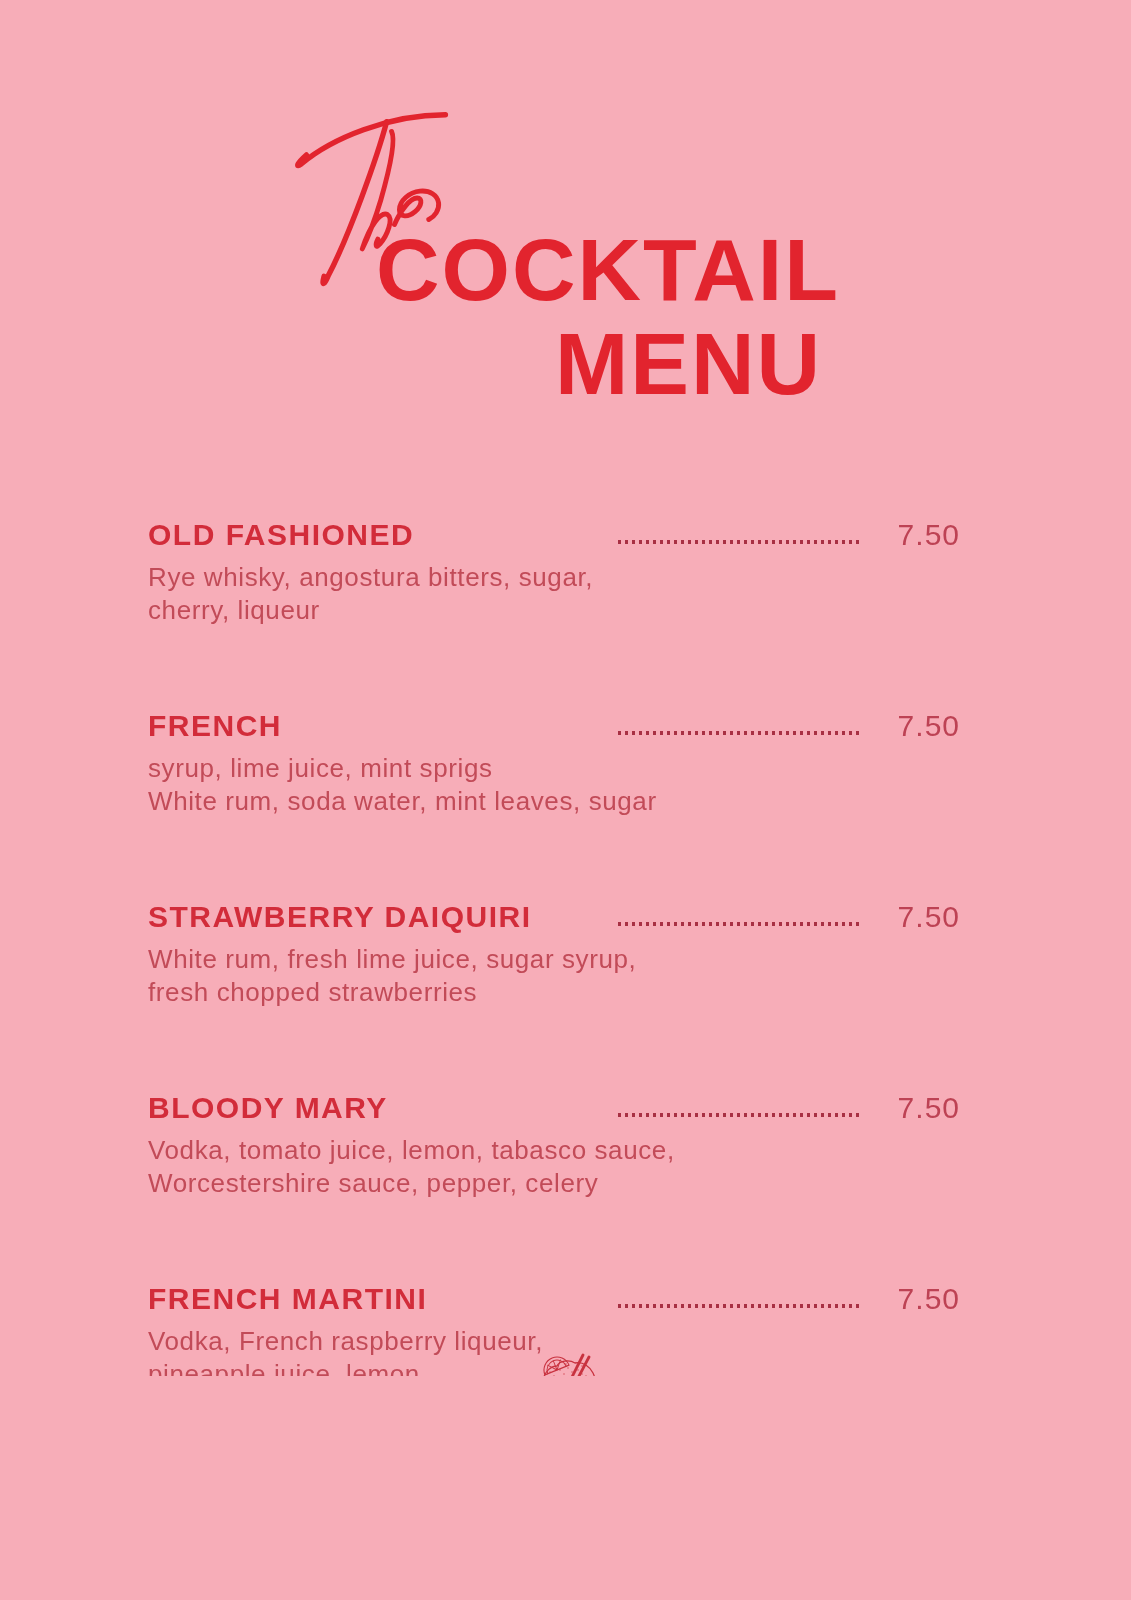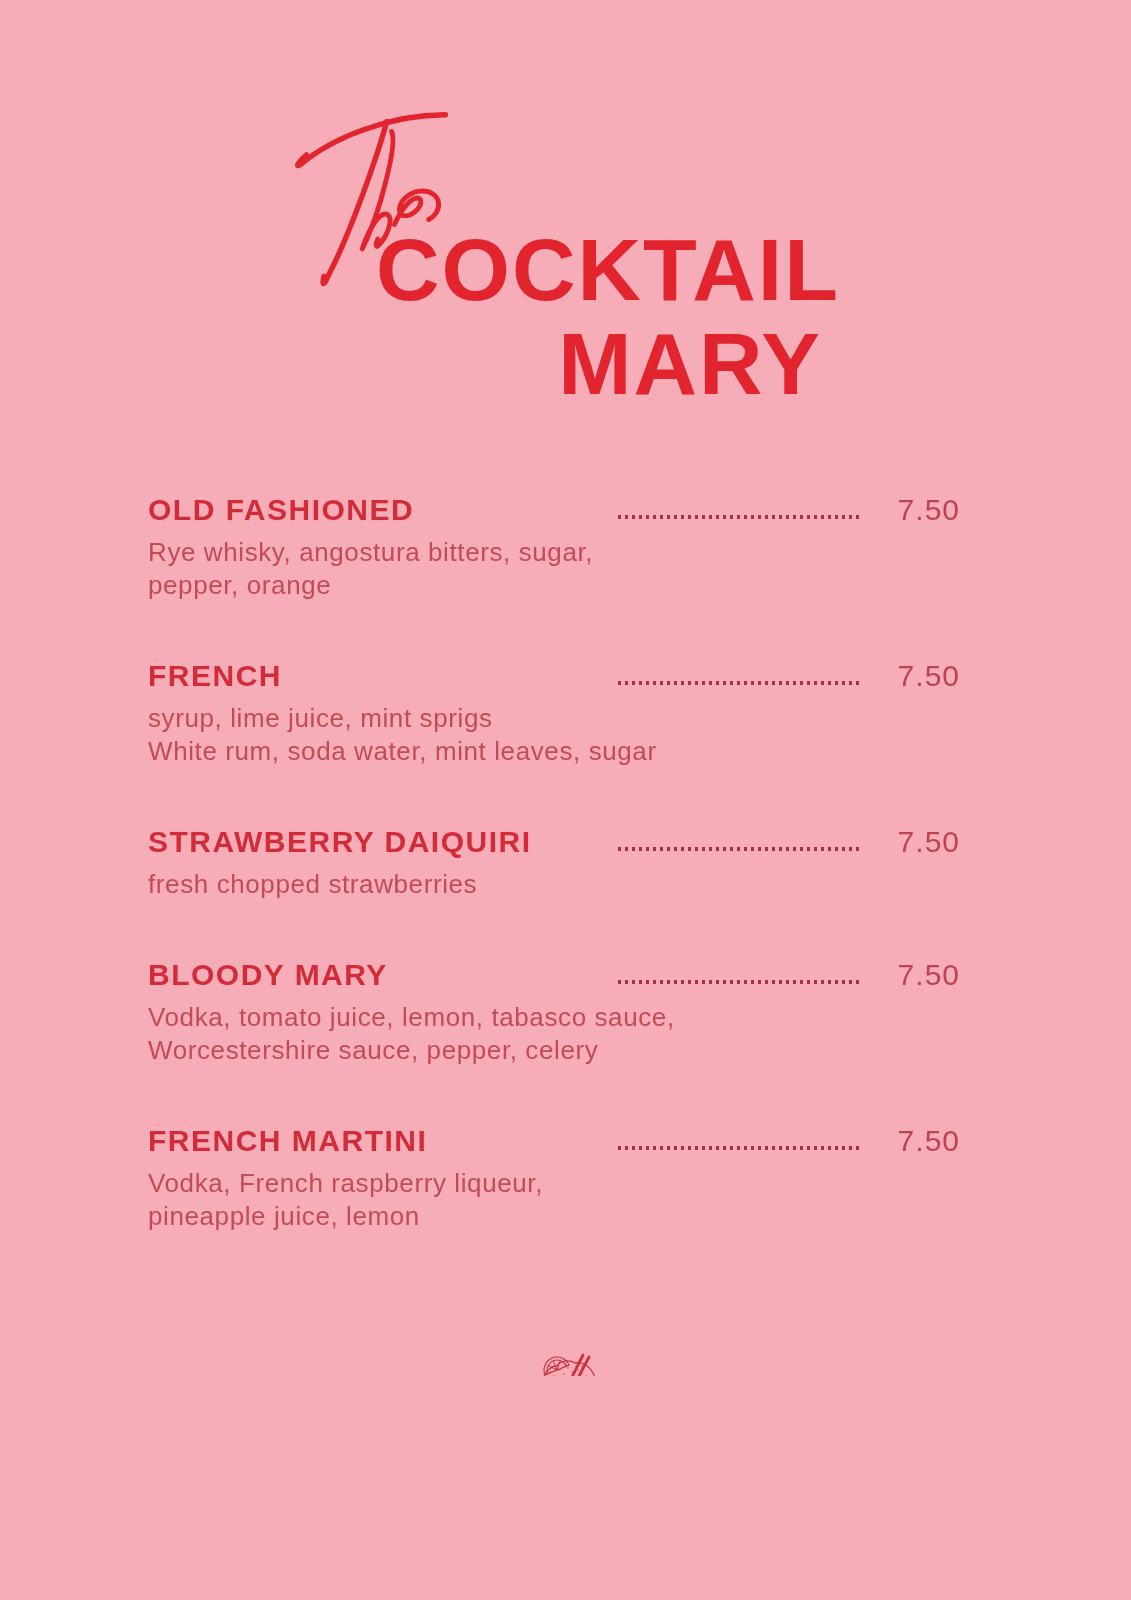--- a/index.html
+++ b/index.html
@@ -43,21 +43,21 @@
   .item-name{
     color:var(--name-red);font-weight:700;font-size:30px;line-height:36px;
     letter-spacing:1.5px;white-space:nowrap;
   }
   .leader{
     height:4px;margin-bottom:9px;
     background-image:repeating-linear-gradient(to right,var(--dots-red) 0 3px,transparent 3px 7px);
   }
   .item-price{
     color:var(--price-red);font-size:30px;line-height:36px;
-    letter-spacing:1px;text-align:right;font-weight:400;
+    letter-spacing:1px;text-align:right;font-weight:400;margin-top:25px;
   }
   .item-desc{
     margin-top:8px;color:var(--description-red);
     font-size:26px;line-height:33px;letter-spacing:0.6px;font-weight:400;
   }
   
   .footer-line{
     position:absolute;top:1419px;height:2px;background:var(--line-red);
   }
   .footer-line.left{left:151px;width:363px;}
@@ -76,35 +76,35 @@
       <path d="M 18,50 C 9,58 6,64 13,59 C 44,33 102,9 160,9" stroke-width="5.5"></path>
 
       <path d="M 100,16 C 91,50 62,132 40,174 C 37,181 33,186 36,174" stroke-width="5.5"></path>
 
       <path d="M 105,26 C 110,36 102,68 94,96 C 88,116 81,134 75,146 C 83,122 94,107 101,111 C 107,115 101,132 93,141 C 89,146 88,142 91,136" stroke-width="5"></path>
 
       <path d="M 108,121 C 114,107 124,94 131,94 C 137,94 136,102 129,108 C 122,114 113,114 113,106 C 113,97 123,88 134,87 C 144,86 152,91 153,99 C 154,106 149,113 143,116" stroke-width="5"></path>
     </svg>
     <h1>
       <span class="title-line l1">COCKTAIL</span>
-      <span class="title-line l2">MARY</span>
+      <span class="title-line l2">MENU</span>
     </h1>
   </header>
 
   <main class="menu">
 
     <section class="item">
       <div class="item-row">
         <span class="item-name">OLD FASHIONED</span>
         <span class="leader"></span>
         <span class="item-price">7.50</span>
       </div>
       <div class="item-desc">
         <div>Rye whisky, angostura bitters, sugar,</div>
-        <div>pepper, orange</div>
+        <div>cherry, liqueur</div>
       </div>
     </section>
 
     <section class="item">
       <div class="item-row">
         <span class="item-name">FRENCH</span>
         <span class="leader"></span>
         <span class="item-price">7.50</span>
       </div>
       <div class="item-desc">
@@ -113,20 +113,21 @@
       </div>
     </section>
 
     <section class="item">
       <div class="item-row">
         <span class="item-name">STRAWBERRY DAIQUIRI</span>
         <span class="leader"></span>
         <span class="item-price">7.50</span>
       </div>
       <div class="item-desc">
+        <div>White rum, fresh lime juice, sugar syrup,</div>
         <div>fresh chopped strawberries</div>
       </div>
     </section>
 
     <section class="item">
       <div class="item-row">
         <span class="item-name">BLOODY MARY</span>
         <span class="leader"></span>
         <span class="item-price">7.50</span>
       </div>

